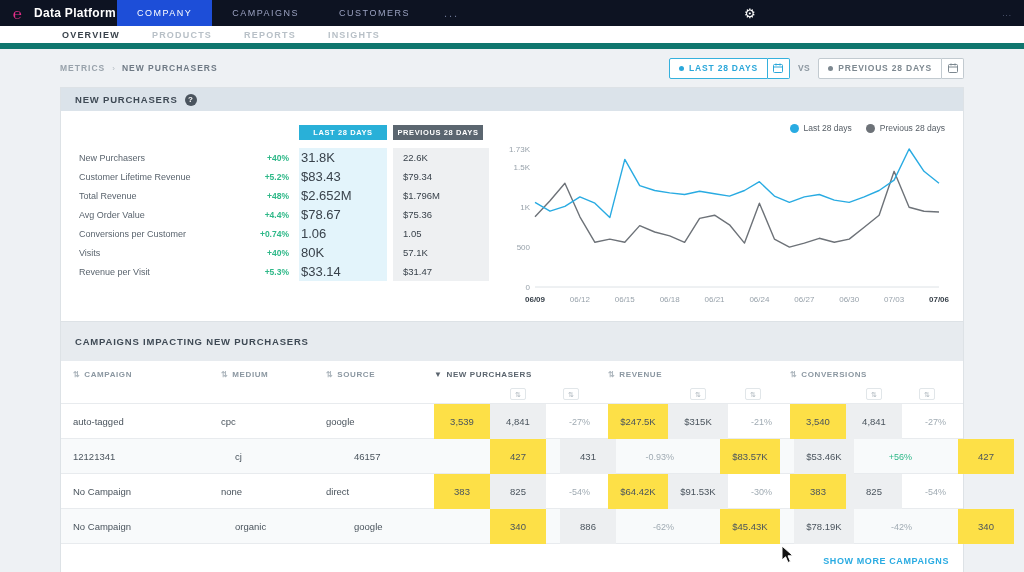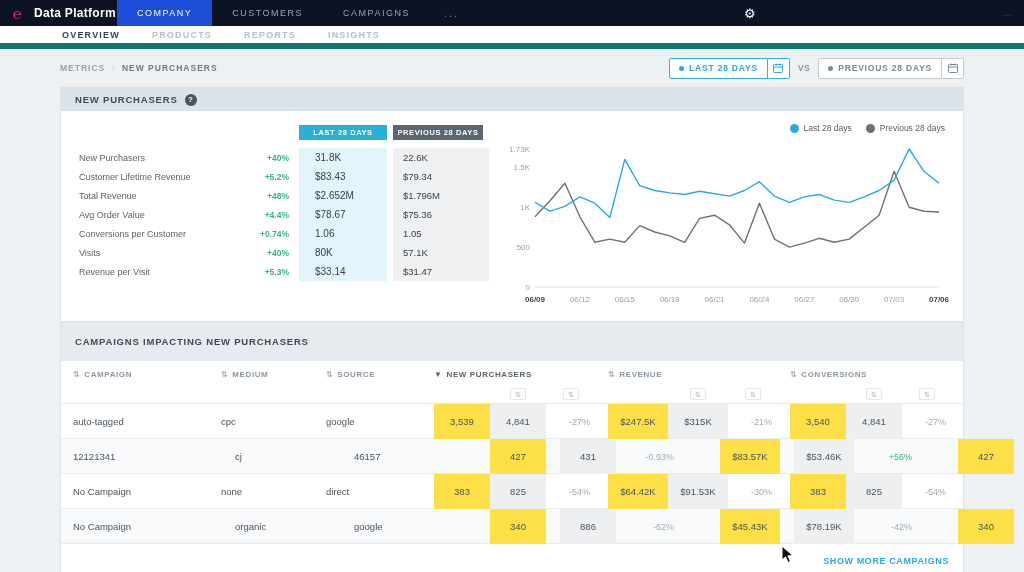--- a/index.html
+++ b/index.html
@@ -50,21 +50,21 @@
   .metrics-panel { display:flex; padding:14px 18px 10px 18px; }
   .metrics-left { width:418px; }
   .chips-row, .metric-row { display:grid; grid-template-columns:168px 52px 94px 96px; align-items:center; }
   .chips-row { margin-bottom:8px; }
   .chip { font-size:7.5px; font-weight:bold; letter-spacing:.6px; color:#fff; text-align:center; padding:3px 0; margin-right:6px; }
   .chip.cur { background:#29b0d8; }
   .chip.prev { background:#5b6670; }
   .metric-row { height:19px; }
   .m-label { font-size:9px; color:#5a646e; }
   .m-change { font-size:8.5px; font-weight:bold; color:#2eb888; text-align:right; padding-right:10px; }
-  .m-cur { background:#e3f4fb; font-size:10px; color:#39424b; height:19px; line-height:19px; padding-left:16px; margin-right:6px; }
+  .m-cur { background:#e3f4fb; font-size:13px; color:#39424b; height:19px; line-height:19px; padding-left:2px; margin-right:6px; }
   .m-prev { background:#eef0f2; font-size:9.5px; color:#39424b; height:19px; line-height:19px; padding-left:10px; }
 
   .chart-wrap { flex:1; position:relative; padding-left:12px; }
   .legend { position:absolute; top:-2px; right:4px; display:flex; align-items:center; }
   .legend-item { display:flex; align-items:center; font-size:8.5px; color:#555d65; margin-left:14px; cursor:pointer; }
   .legend-dot { width:9px; height:9px; border-radius:50%; margin-right:5px; }
   svg text.ytick { font-size:8px; fill:#98a2ab; }
   svg text.xtick { font-size:8px; fill:#98a2ab; }
   svg text.bold { fill:#39424b; font-weight:bold; }
 
@@ -91,22 +91,22 @@
 
   .cursor { position:absolute; left:781px; top:545px; z-index:50; pointer-events:none; }
 </style>
 </head>
 <body>
 
 <div class="topbar">
   <div class="logo">℮</div>
   <div class="app-title">Data Platform</div>
   <div class="nav-tab active">Company</div>
+  <div class="nav-tab">Campaigns</div>
   <div class="nav-tab">Customers</div>
-  <div class="nav-tab">Campaigns</div>
   <div class="nav-overflow">...</div>
   <div class="gear">⚙</div>
   <div class="menu-dots">...</div>
 </div>
 
 <div class="subnav">
   <div class="subnav-tab active">OVERVIEW</div>
   <div class="subnav-tab">PRODUCTS</div>
   <div class="subnav-tab">REPORTS</div>
   <div class="subnav-tab">INSIGHTS</div>

